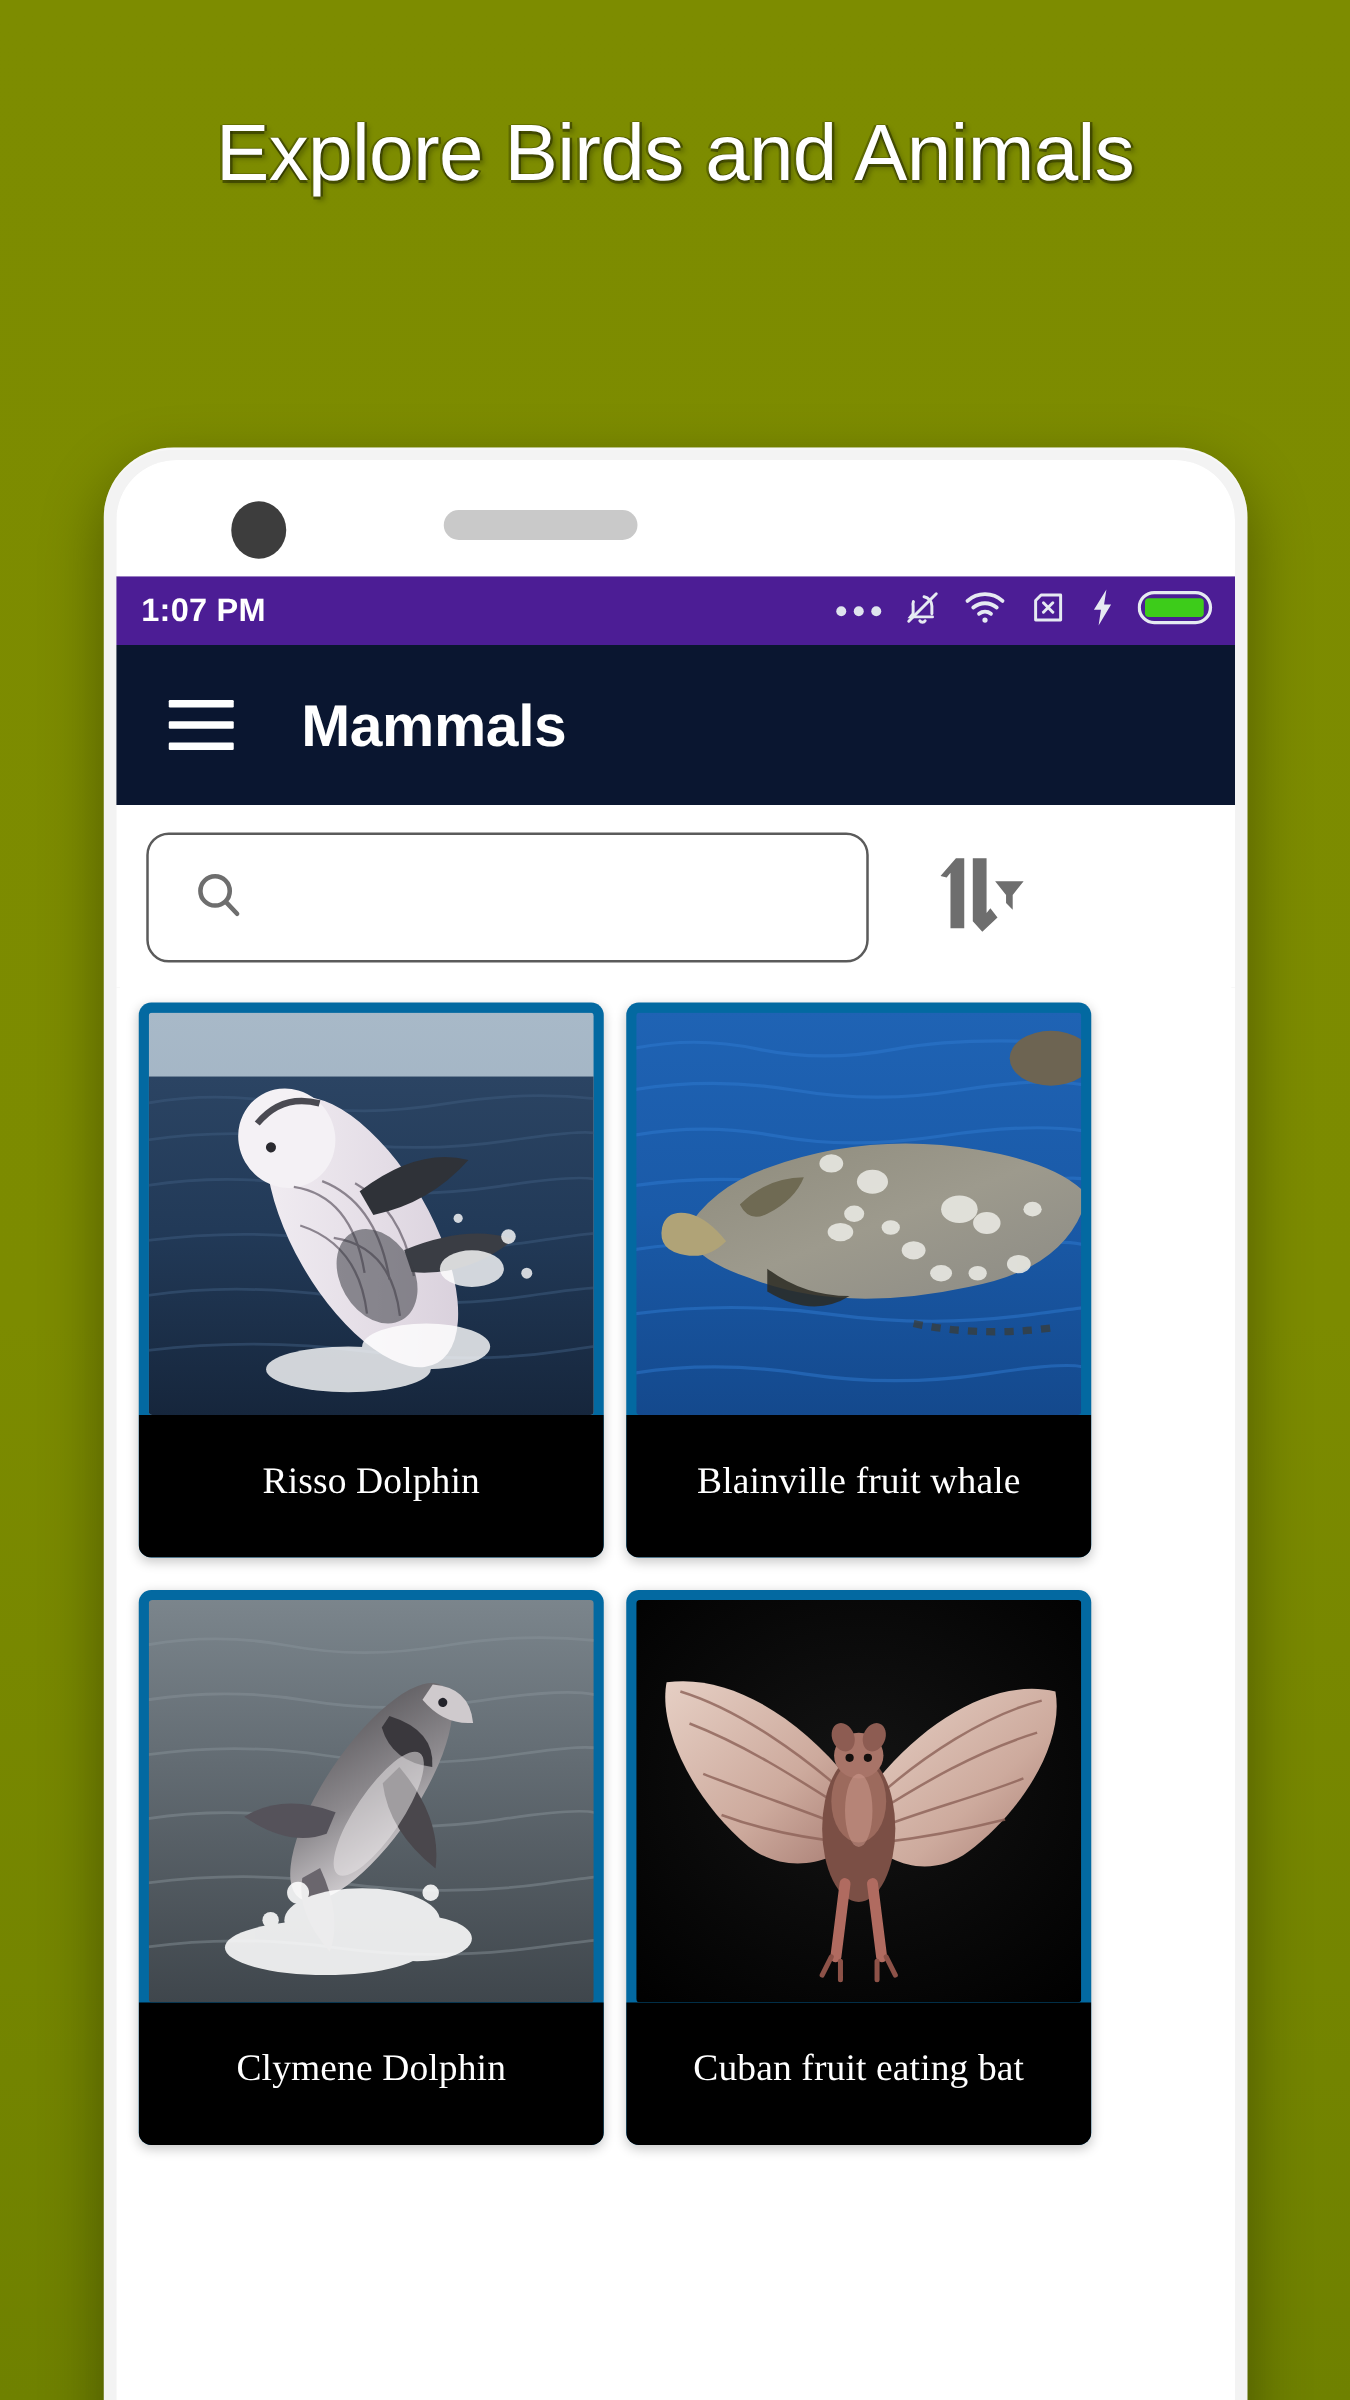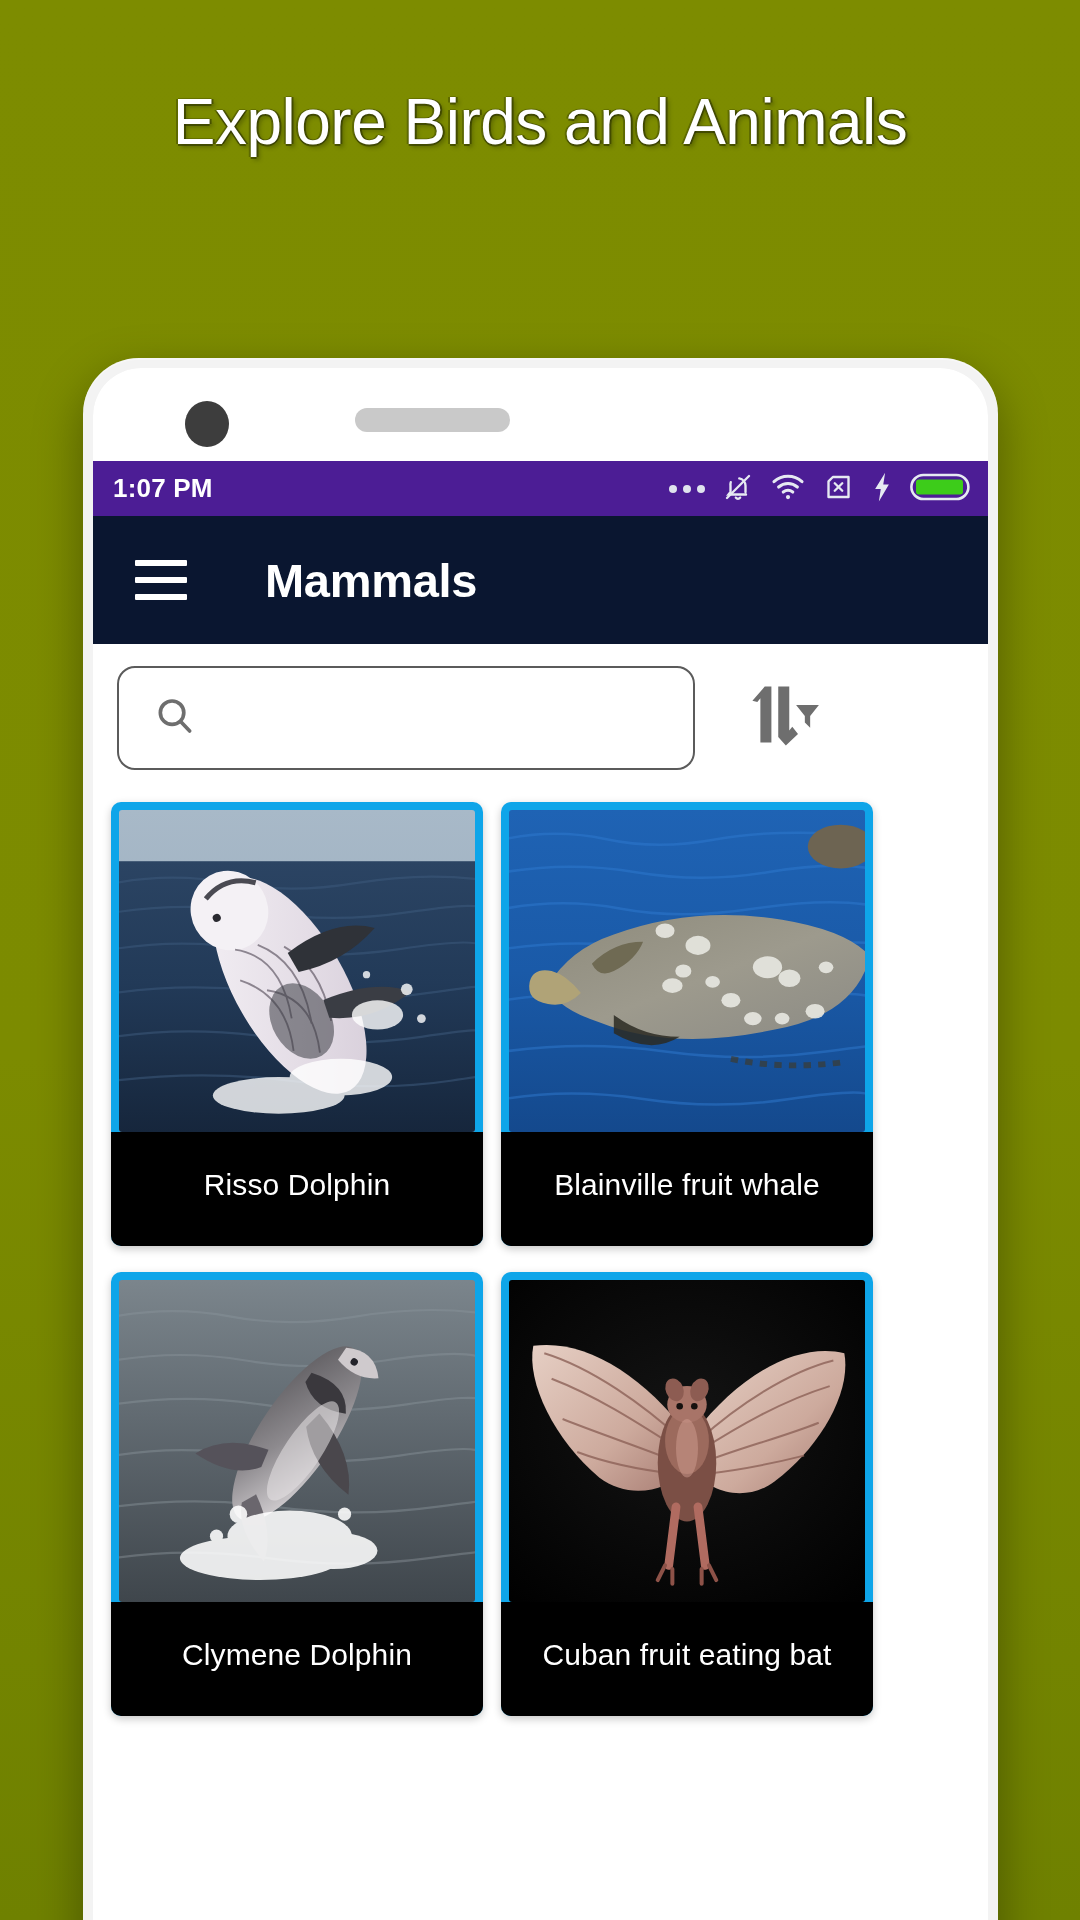--- a/index.html
+++ b/index.html
@@ -85,21 +85,20 @@
   .dots-icon{ display:flex; gap:6px; align-items:center; }
   .dots-icon i{ width:8px; height:8px; border-radius:50%; background:#dfe4ee; display:block; }
   .sicon{ display:block; }
 
   
   .appbar{
     height:128px;
     background:#0a1630;
     display:flex; align-items:center;
     padding-left:42px;
-    gap:24px;
   }
   .hamburger{ width:52px; display:flex; flex-direction:column; gap:11px; cursor:pointer; }
   .hamburger span{ display:block; height:6px; background:#ffffff; border-radius:1px; }
   .appbar-title{
     margin-left:54px;
     color:#ffffff; font-size:47px; font-weight:700; letter-spacing:-.3px;
   }
 
   
   .searchrow{
@@ -136,26 +135,27 @@
     background:#ffffff;
     padding:12px 18px 0 18px;
     display:flex; flex-wrap:wrap;
     gap:26px 18px;
     height:calc(100% - 93px - 55px - 128px - 146px);
     overflow:hidden;
     align-content:flex-start;
   }
   .card{
     width:372px;
-    background:#0ea5e9;
+    background:#0369a1;
     border-radius:10px;
     box-shadow:0 3px 9px rgba(0,0,0,.22);
     overflow:hidden;
     display:flex; flex-direction:column;
     cursor:pointer;
+    font-family:Liberation Serif, serif;
   }
   .card-thumb{
     margin:8px 8px 0 8px;
     height:322px;
     border-radius:3px;
     overflow:hidden;
     position:relative;
   }
   .card-label{
     background:#000000;

